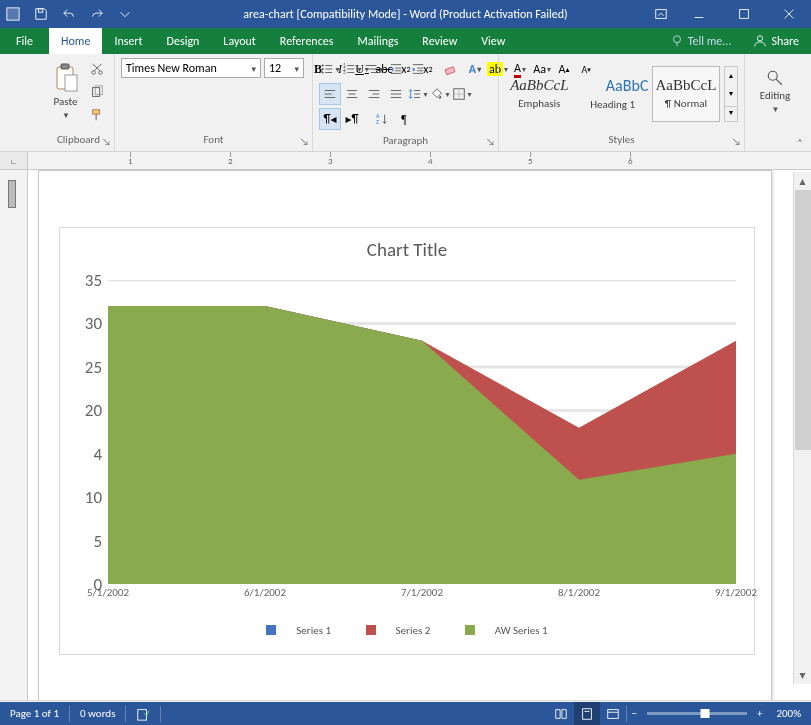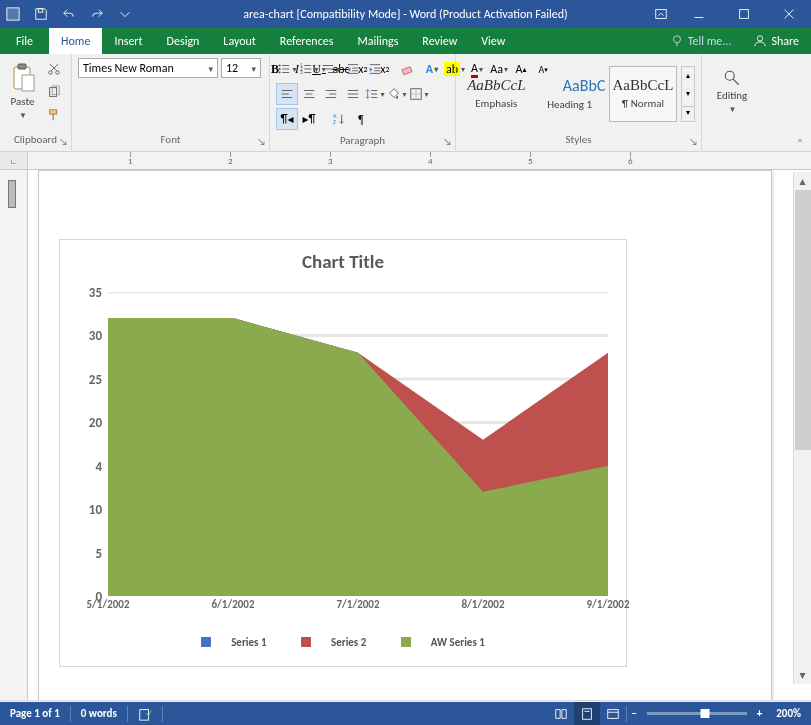--- a/index.html
+++ b/index.html
@@ -38,32 +38,32 @@
   .style-sample.blue { color:#2e74b5; font-family:Calibri,sans-serif; font-size:16px;margin-left:29px;}
   .style-name { font-size:11px; color:#444;}
   .ruler-corner { background:#e9e9e9; border-bottom:1px solid #c9c9c9; border-right:1px solid #c9c9c9; width:28px; height:18px; display:flex; align-items:center; justify-content:center; font-size:9px; color:#666;}
   .ruler-h { background:#f3f3f3; border-bottom:1px solid #c9c9c9; height:18px; flex:1; position:relative; font-size:9px; color:#666;}
   .ruler-wrap { display:flex; }
   .doc-area { display:flex; height:530px; background:#fff; }
   .ruler-v { width:28px; background:#f3f3f3; border-right:1px solid #c9c9c9; position:relative;}
   .ruler-v .handle { position:absolute; left:8px; top:10px; width:8px; height:28px; background:#bbb; border:1px solid #777;}
   .doc-scroll { flex:1; position:relative; overflow:hidden; }
   .page { position:absolute; left:10px; top:0; width:734px; height:960px; background:#fff; border:1px solid #c9c9c9; box-shadow: 1px 1px 3px rgba(0,0,0,0.15);}
-  .chart { position:absolute; left:20px; top:68px; width:568px; height:428px; border:1px solid #d8d8d8;font-weight:bold;}
+  .chart { position:absolute; left:20px; top:56px; width:696px; height:428px; border:1px solid #d8d8d8;}
   .chart-title { text-align:center; font-size:19px; color:#5a5a5a; padding:10px 0 6px 0; }
   .plot { position:absolute; left:48px; top:52px; right:18px; bottom:70px; }
   .y-axis { position:absolute; left:0; bottom:70px; top:52px; width:48px;}
-  .y-tick { position:absolute; right:6px; transform:translateY(50%); font-size:13px; color:#666;}
+  .y-tick { position:absolute; right:6px; transform:translateY(50%); font-size:17px; color:#666;}
   .x-axis { position:absolute; left:48px; right:18px; bottom:48px; height:20px;}
   .x-tick { position:absolute; transform:translateX(-50%); font-size:11px; color:#666;}
   .grid line { stroke:#e6e6e6; stroke-width:1;}
   .legend { position:absolute; left:0; right:0; bottom:16px; text-align:center; font-size:11px; color:#555;}
   .legend span { display:inline-flex; align-items:center; gap:4px; margin:0 8px;}
   .lg-sw { width:10px; height:10px; display:inline-block;}
-  .statusbar { position:absolute; bottom:0; left:0; right:0; height:23px; background:#2b579a; color:#fff; display:flex; align-items:center; font-size:11px;font-weight:bold; }
+  .statusbar { position:absolute; bottom:0; left:0; right:0; height:23px; background:#2b579a; color:#fff; display:flex; align-items:center; font-size:11px; }
   .sb-item { padding:0 10px; display:flex; align-items:center; gap:4px; height:100%;}
   .sb-sep { width:1px; height:16px; background:rgba(255,255,255,0.25);}
   .sb-right { margin-left:auto; display:flex; align-items:center; height:100%;}
   .viewbtn { width:26px; height:100%; display:flex; align-items:center; justify-content:center;}
   .viewbtn.active { background:#204072;}
   .zslider { width:100px; height:3px; background:rgba(255,255,255,0.4); margin:0 6px; position:relative;}
   .zslider .thumb { position:absolute; top:-3px; width:9px; height:9px; background:#fff; transform:translateX(-50%);}
   .hscroll { height:18px; background:#f1f1f1; border-top:1px solid #d9d9d9; display:flex; align-items:center; }
   .hscroll .arrow { width:18px; height:18px; display:flex; align-items:center; justify-content:center; color:#666;}
   .hscroll .track { flex:1; height:16px; background:#f1f1f1; position:relative;}
@@ -163,21 +163,21 @@
           <circle cx="8" cy="5" r="3" fill="none" stroke="#fff"></circle>
           <path d="M2 14c0-3 3-5 6-5s6 2 6 5" fill="none" stroke="#fff"></path>
         </svg>
       <span>Share</span>
     </div>
   </div>
 </div>
 
 <div class="ribbon">
 
-  <div class="group" style="width:72px;">
+  <div class="group" style="width:72px;margin-left:43px;">
     <div class="group-body">
       <div class="big">
         <svg width="26" height="30" viewBox="0 0 26 30">
             <rect x="4" y="4" width="16" height="22" rx="2" fill="#fff" stroke="#b08850"></rect>
             <rect x="8" y="1" width="8" height="5" rx="1" fill="#888" stroke="#555"></rect>
             <rect x="12" y="12" width="12" height="16" fill="#fff" stroke="#999"></rect>
           </svg>
         <span class="lbl">Paste</span>
         <span class="dd-arr">▼</span>
       </div>

